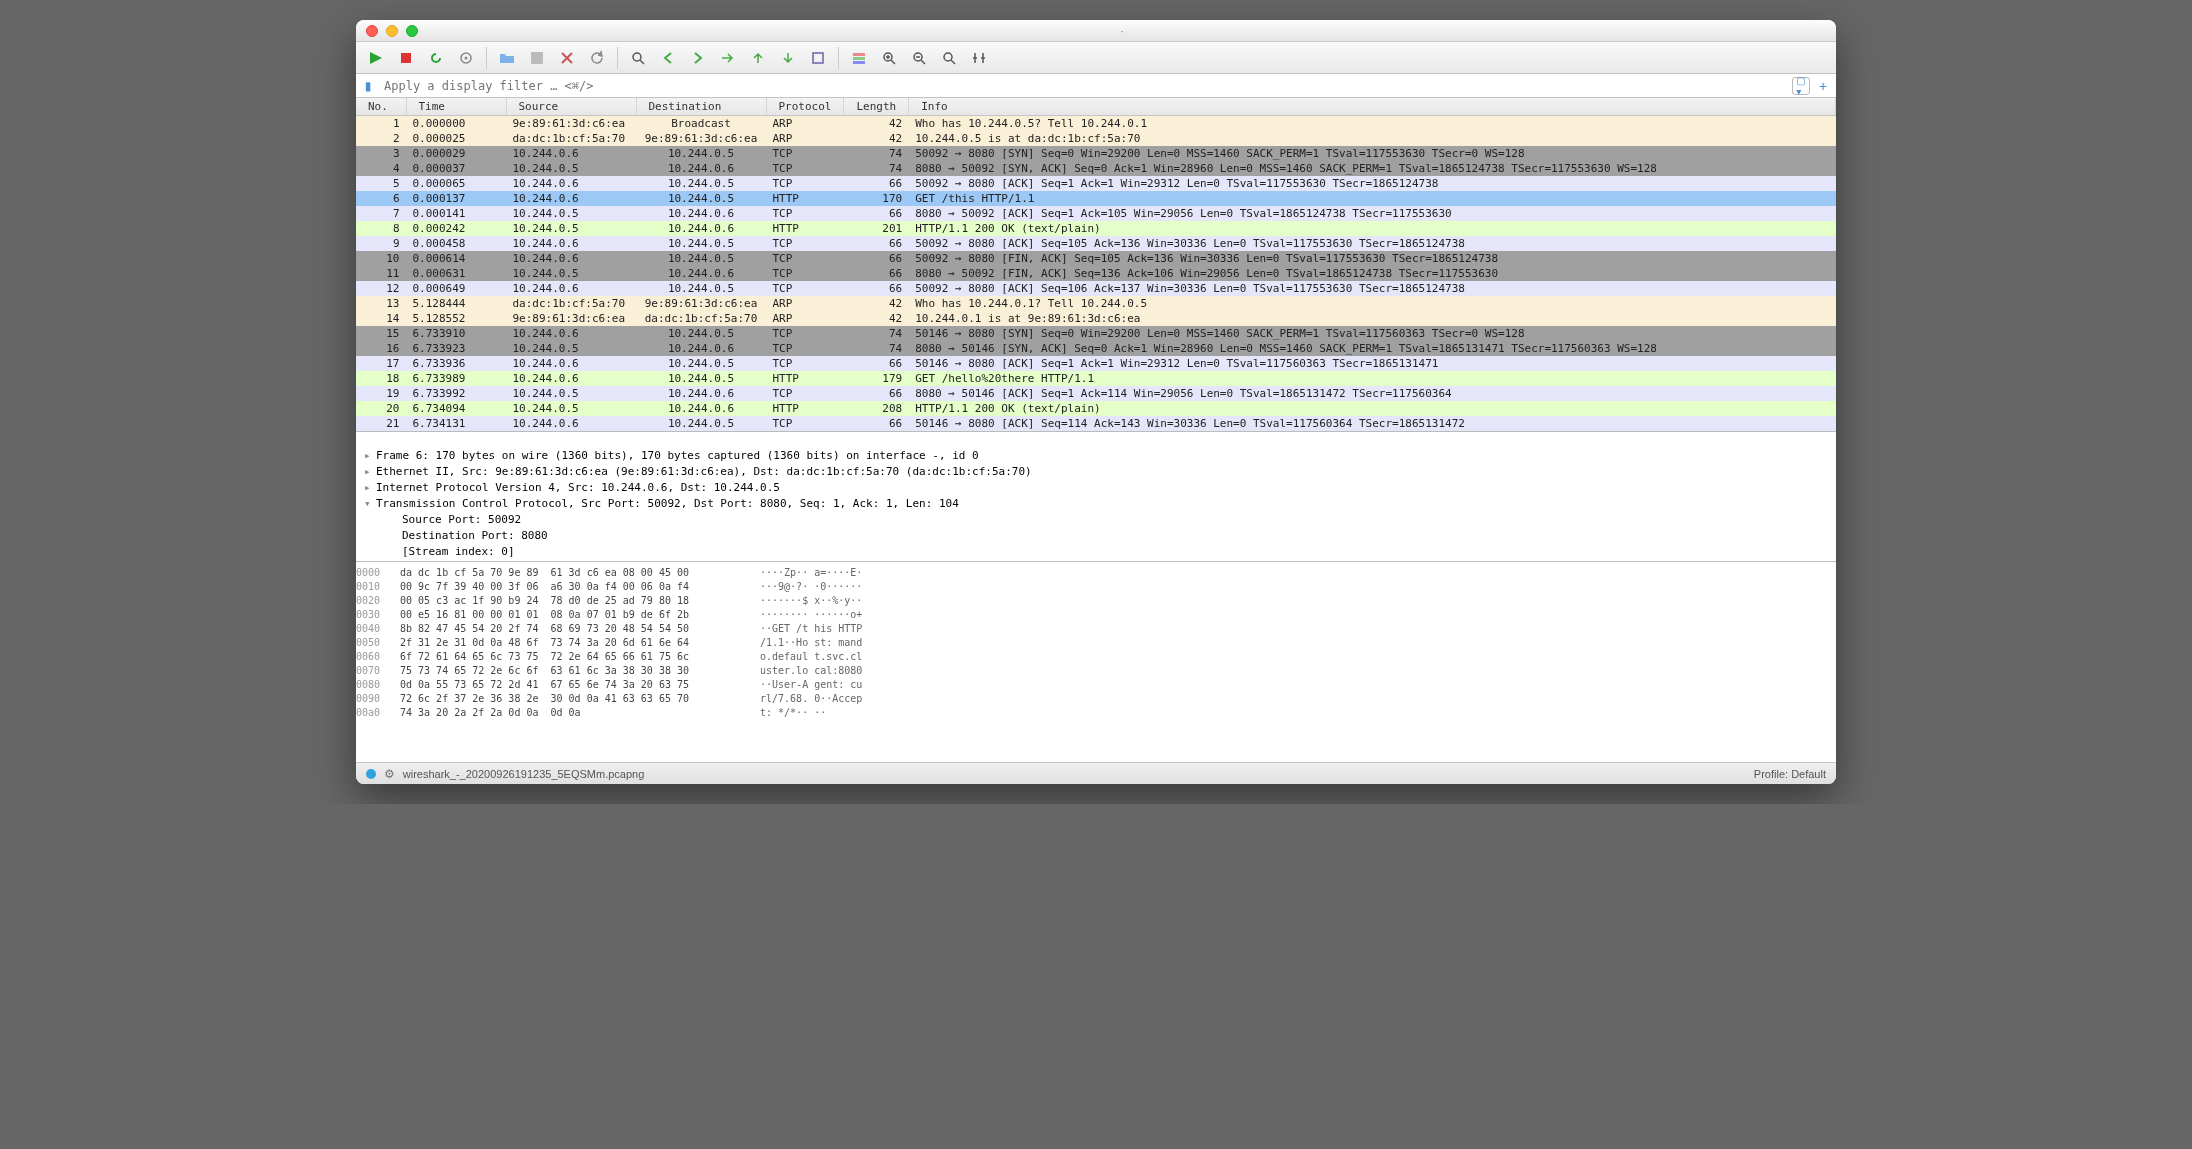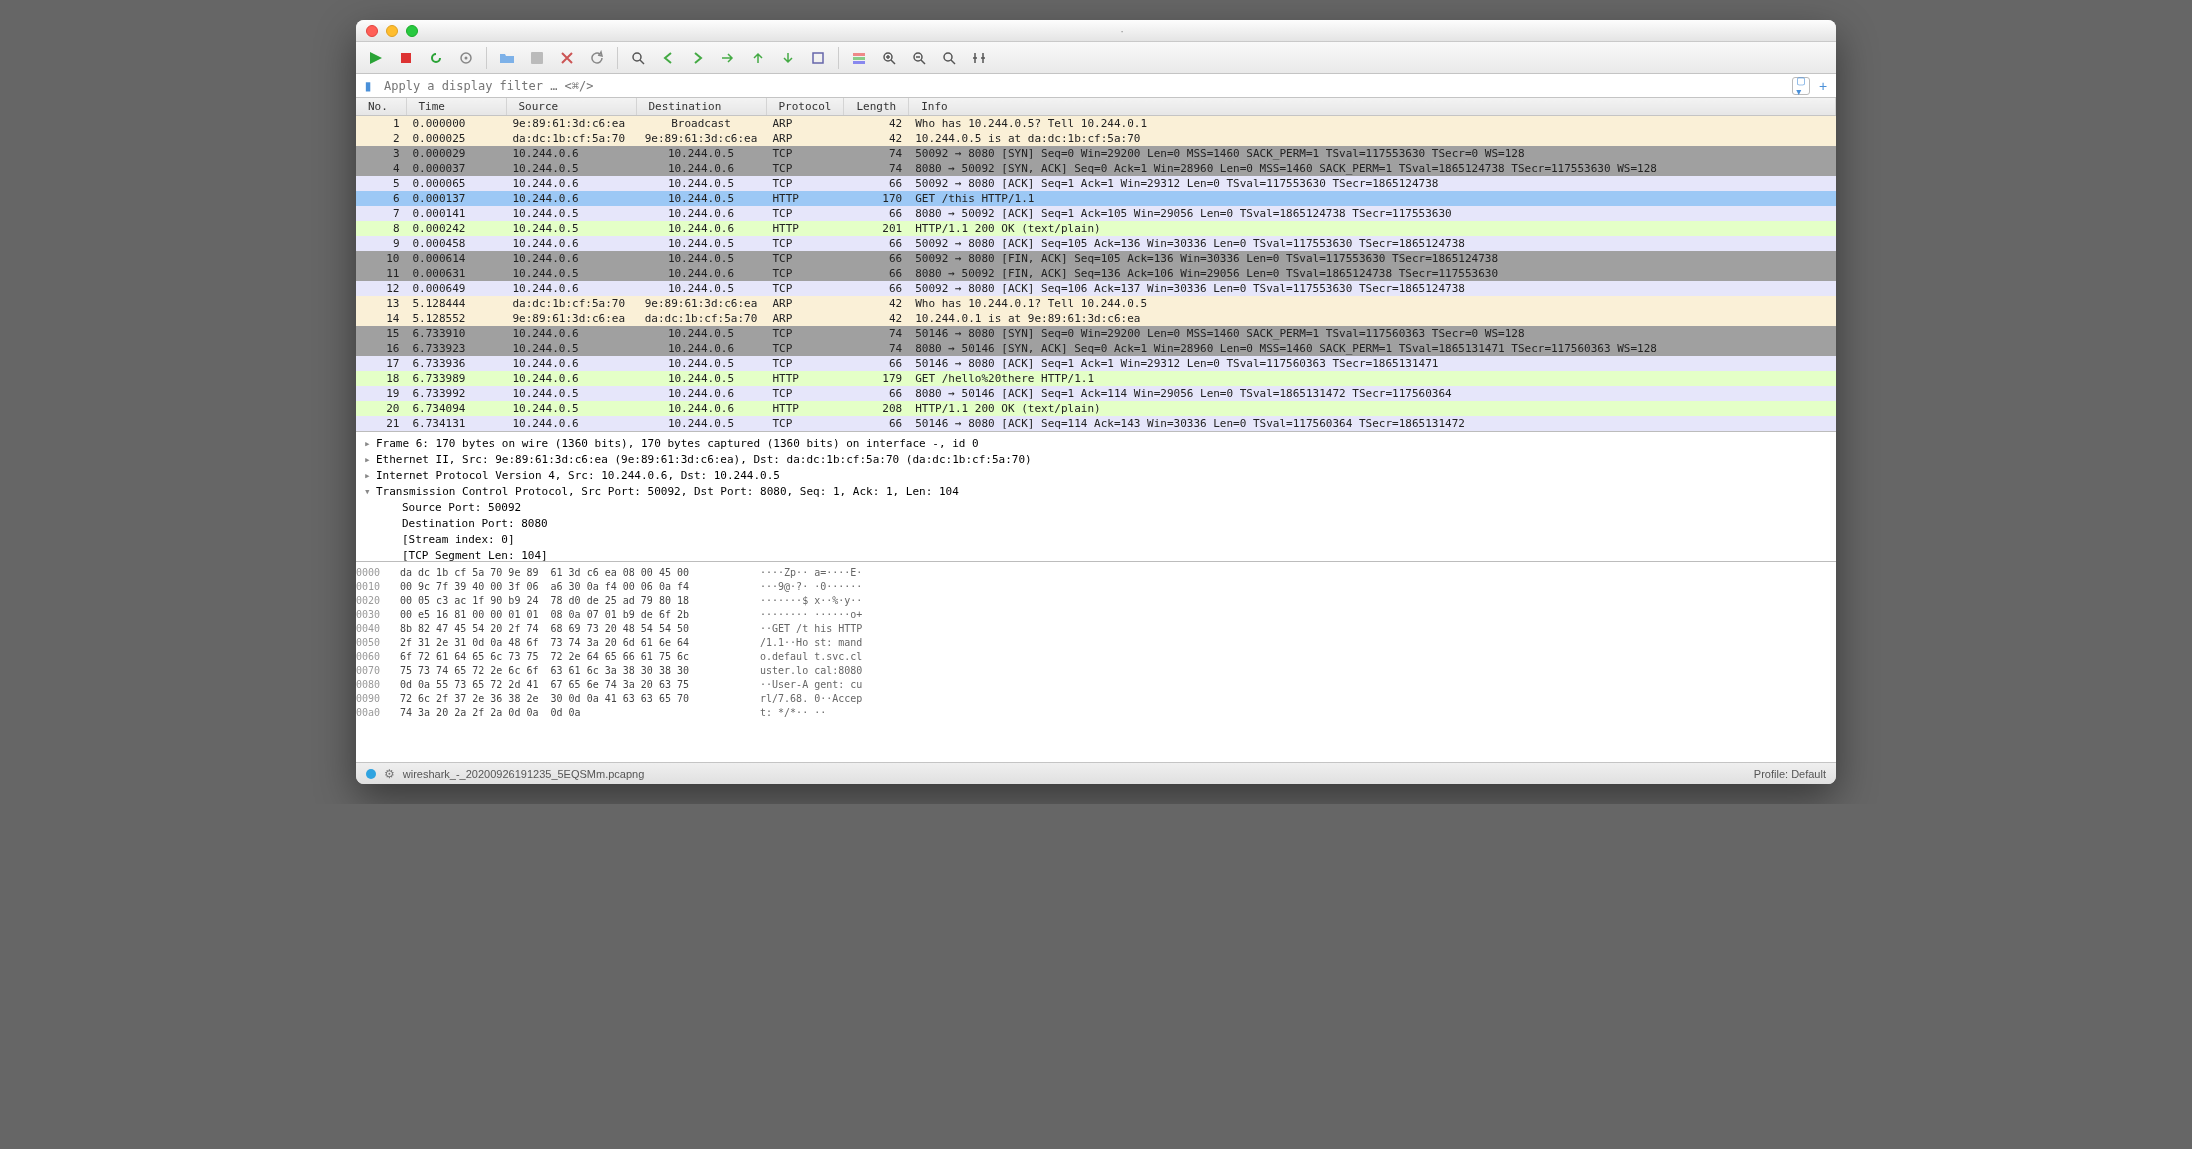--- a/index.html
+++ b/index.html
@@ -97,21 +97,21 @@
   .col-src { width:130px;}
   .col-dst { width:130px;text-align:center;}
   .col-proto { width:55px;}
   .col-len { width:50px; text-align:right;}
 
   .details-pane {
     background:#fff;
     border-bottom:1px solid #bcbcbc;
     font-family: Menlo, Consolas, monospace;
     font-size:11px;
-    padding:4px 8px;
+    padding:16px 8px;
     line-height:1.45;
     height:130px;
     overflow:auto;
   }
   .details-pane .tri { color:#888; display:inline-block; width:12px;}
   .details-pane .row { white-space:nowrap; }
   .details-pane .indent { padding-left:26px; }
 
   .hex-pane {
     background:#fff;

